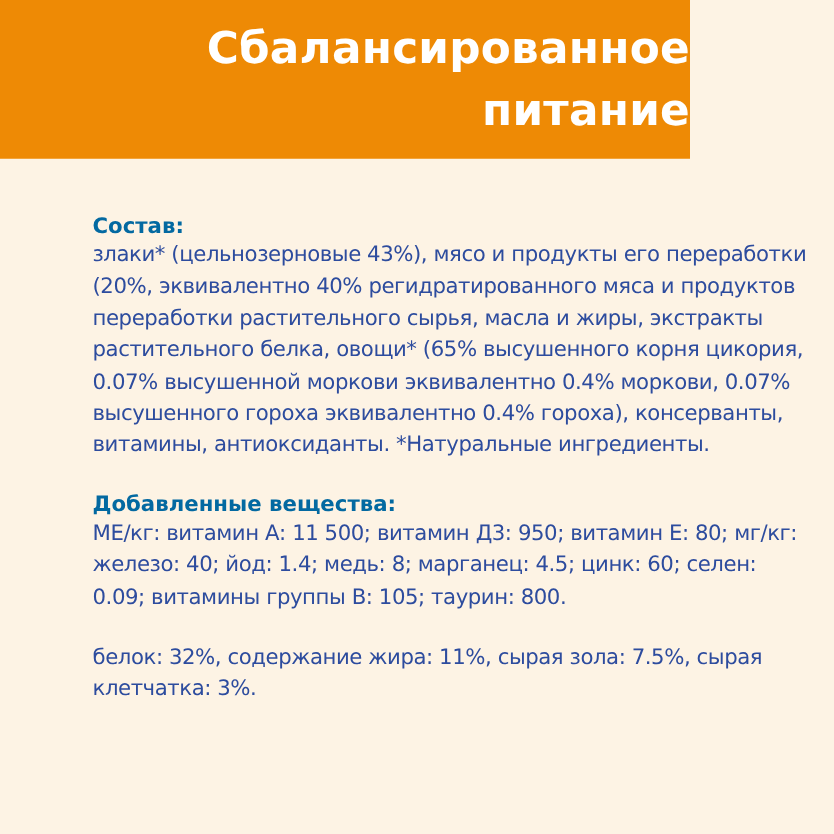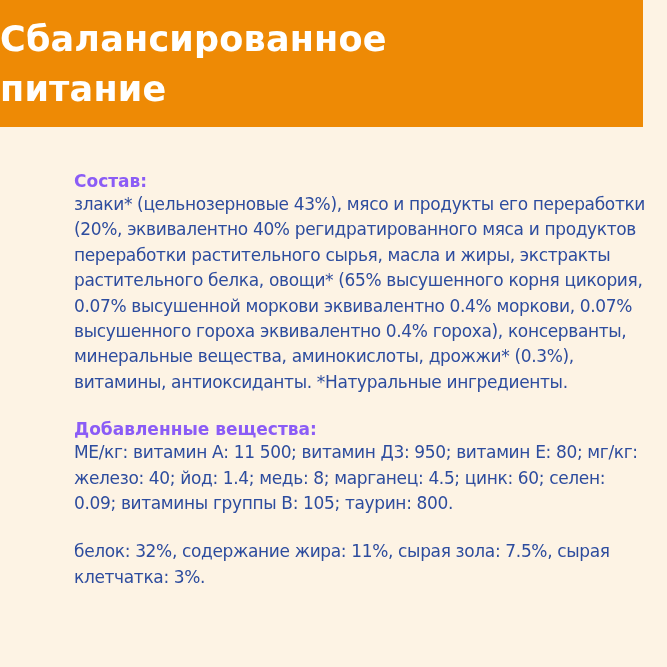--- a/index.html
+++ b/index.html
@@ -2,34 +2,34 @@
 <html><head>
   <meta charset="utf-8">
   <style>
     html, body { margin: 0; padding: 0; }
     body {
       width: 667px; height: 667px; overflow: hidden;
       background: #FDF3E4;
       font-family: "DejaVu Sans", sans-serif;
     }
     .header {
-      position: absolute; left: 0; top: 0; width: 643px; height: 127px;
+      position: absolute; left: 0; top: 0; width: 552px; height: 127px;
       background: #EE8A05;
-      display: flex; flex-direction: column; align-items: flex-start; justify-content: center;
+      display: flex; flex-direction: column; align-items: flex-end; justify-content: center;
     }
     .header .title-line {
       color: #FFFFFF; font-weight: bold; font-size: 35px; line-height: 50px;
       letter-spacing: 0.2px;
     }
     .content {
       position: absolute; left: 74px; top: 170px; width: 560px;
     }
     .section { margin-bottom: 23px; }
     .section-title {
-      color: #8b5cf6; font-weight: bold; font-size: 17px; line-height: 22px;
+      color: #0369a1; font-weight: bold; font-size: 17px; line-height: 22px;
     }
     .section-body {
       color: #2D4C9E; font-size: 17px; line-height: 25.4px;
       letter-spacing: -0.35px;
     }
     .section-body .line { display: block; white-space: nowrap; }
   </style>
 </head>
 <body>
 
@@ -41,21 +41,20 @@
 <div class="content">
   <div class="section">
     <div class="section-title">Состав:</div>
     <div class="section-body">
       <span class="line">злаки* (цельнозерновые 43%), мясо и продукты его переработки</span>
       <span class="line">(20%, эквивалентно 40% регидратированного мяса и продуктов</span>
       <span class="line">переработки растительного сырья, масла и жиры, экстракты</span>
       <span class="line">растительного белка, овощи* (65% высушенного корня цикория,</span>
       <span class="line">0.07% высушенной моркови эквивалентно 0.4% моркови, 0.07%</span>
       <span class="line">высушенного гороха эквивалентно 0.4% гороха), консерванты,</span>
-      <span class="line">минеральные вещества, аминокислоты, дрожжи* (0.3%),</span>
       <span class="line">витамины, антиоксиданты. *Натуральные ингредиенты.</span>
     </div>
   </div>
 
   <div class="section">
     <div class="section-title">Добавленные вещества:</div>
     <div class="section-body">
       <span class="line">МЕ/кг: витамин А: 11 500; витамин Д3: 950; витамин Е: 80; мг/кг:</span>
       <span class="line">железо: 40; йод: 1.4; медь: 8; марганец: 4.5; цинк: 60; селен:</span>
       <span class="line">0.09; витамины группы В: 105; таурин: 800.</span>

